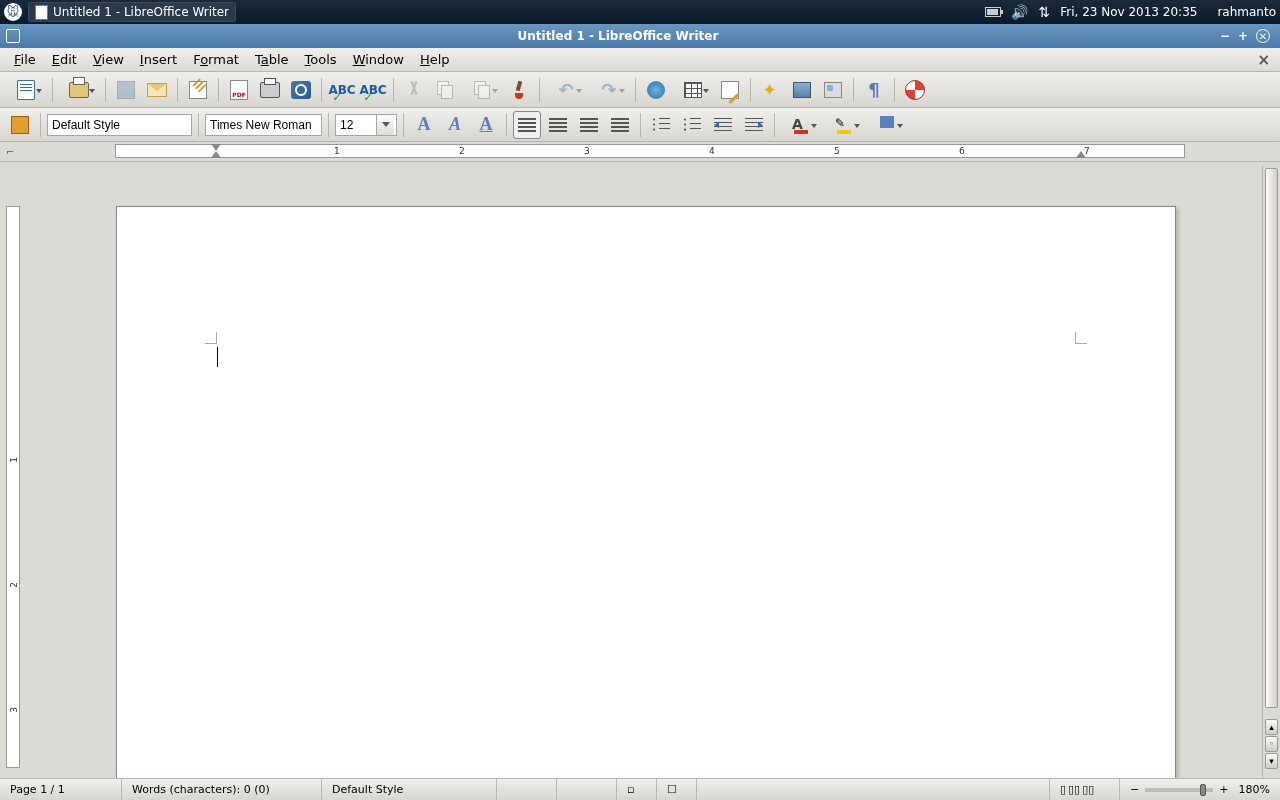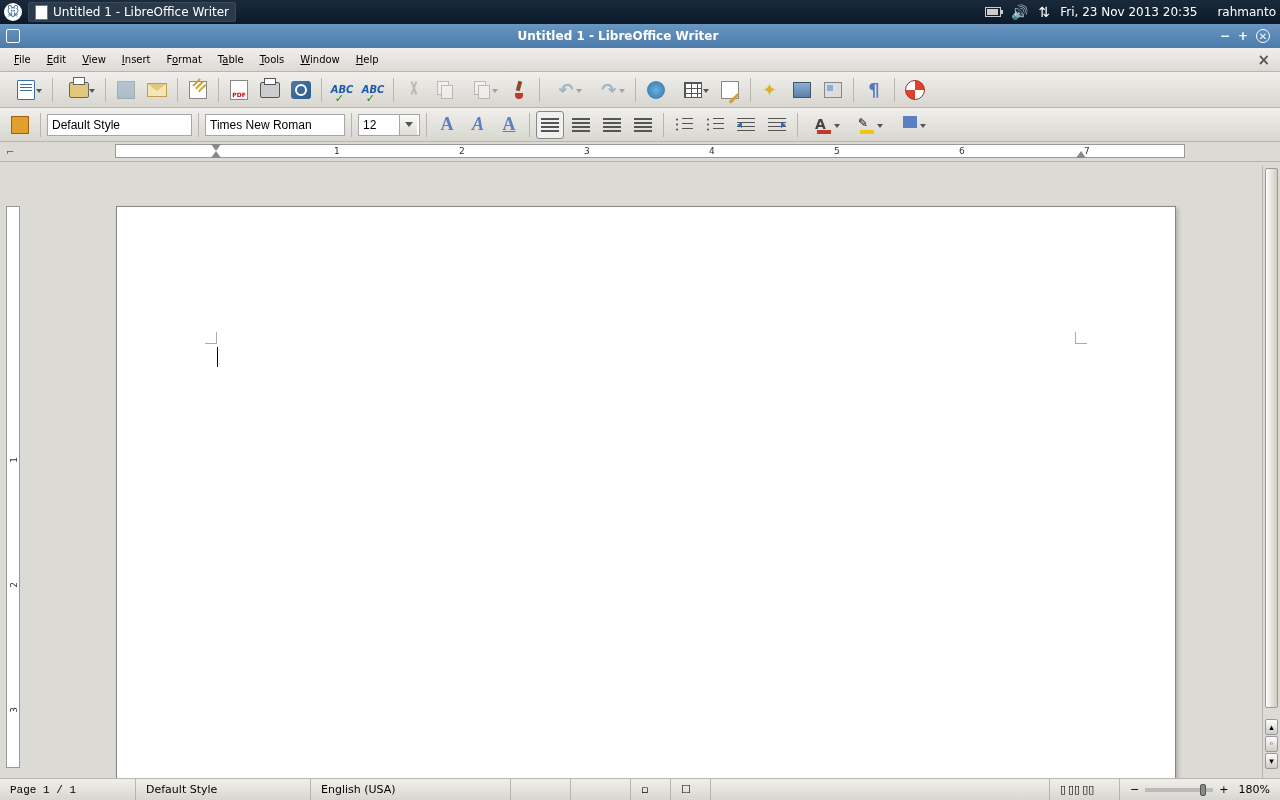--- a/index.html
+++ b/index.html
@@ -4,21 +4,21 @@
 <style>
 * { margin:0; padding:0; box-sizing:border-box; }
 body { font-family:"DejaVu Sans",sans-serif; font-size:12px; background:#dcdad5; width:1280px; height:800px; overflow:hidden; user-select:none;}
 .panel { background:#0a1a2a; background:linear-gradient(#1a2a3a,#0a1a2a); height:24px; display:flex; align-items:center; color:#fff; font-size:12px; padding:0 4px;}
 .panel .task { background:#2a3a4a; border:1px solid #3a4a5a; padding:0 6px; height:20px; display:flex; align-items:center; gap:5px; margin-left:6px; border-radius:2px;}
 .panel .spacer{flex:1;}
 .panel .tray{display:flex;align-items:center;gap:10px;}
 .titlebar { height:24px; background:linear-gradient(#6a96bf,#4b7bab); display:flex; align-items:center; color:#fff; font-weight:bold; font-size:12px; padding:0 6px;}
 .titlebar .wtitle{flex:1;text-align:center;}
 .menubar{height:24px;background:linear-gradient(#f0efec,#dcdad5);border-bottom:1px solid #b8b5ae;display:flex;align-items:center;padding:0 6px;}
-.menubar .menu-item{padding:2px 8px;font-size:10px;}
+.menubar .menu-item{padding:2px 8px;font-size:13px;}
 .menubar .menu-item span.u{text-decoration:underline;}
 .menubar .close-doc{margin-left:auto;font-size:15px;font-weight:bold;color:#555;padding:0 4px;}
 .toolbar{height:36px;background:linear-gradient(#f0efec,#d8d6cf);border-bottom:1px solid #b8b5ae;display:flex;align-items:center;padding:0 6px;gap:3px;}
 .tbtn{width:28px;height:28px;display:flex;align-items:center;justify-content:center;border:1px solid transparent;border-radius:3px;position:relative;}
 .tbtn.drop{width:40px;}
 .tbtn .arrow{position:absolute;right:3px;top:12px;width:0;height:0;border-left:3px solid transparent;border-right:3px solid transparent;border-top:4px solid #555;}
 .tbtn.disabled{opacity:0.45;}
 .sep{width:1px;height:24px;background:#b8b5ae;margin:0 3px;}
 .fmtbar{height:34px;background:linear-gradient(#f0efec,#d8d6cf);border-bottom:1px solid #b8b5ae;display:flex;align-items:center;padding:0 6px;gap:3px;}
 .combo{height:22px;background:#fff;border:1px solid #a6a6a6;display:flex;align-items:center;font-size:12px;}
@@ -57,21 +57,21 @@
 .i-mail{width:20px;height:14px;background:#f5e6b3;border:1px solid #c0a050;position:relative;}
 .i-mail::after{content:"";position:absolute;left:0;right:0;top:0;height:0;border-left:9px solid transparent;border-right:9px solid transparent;border-top:7px solid #e0c878;}
 .i-edit{width:18px;height:18px;background:#fff;border:1px solid #888;position:relative;}
 .i-edit::after{content:"";position:absolute;left:3px;top:3px;width:10px;height:2px;background:#d0a030;transform:rotate(-45deg);transform-origin:left;box-shadow:0 4px 0 #d0a030,0 8px 0 #d0a030;}
 .i-pdf{width:18px;height:20px;background:#fff;border:1px solid #888;position:relative;}
 .i-pdf::after{content:"PDF";position:absolute;bottom:1px;left:0;right:0;font-size:6px;font-weight:bold;color:#c00;text-align:center;}
 .i-print2{width:20px;height:16px;background:#ccc;border:1px solid #555;border-radius:2px;position:relative;}
 .i-print2::before{content:"";position:absolute;left:3px;top:-5px;right:3px;height:5px;background:#fff;border:1px solid #555;}
 .i-preview{width:20px;height:18px;background:linear-gradient(135deg,#4a7aaa,#2a5a8a);border-radius:3px;position:relative;}
 .i-preview::after{content:"";position:absolute;left:4px;top:3px;width:8px;height:8px;border:2px solid #fff;border-radius:50%;}
-.i-abc{color:#1a5aaa;font-size:10px;font-weight:bold;position:relative;font-style:italic;}
+.i-abc{color:#1a5aaa;font-size:12px;font-weight:bold;position:relative;}
 .i-abc::after{content:"✓";position:absolute;color:#1a8a1a;left:4px;top:8px;font-size:11px;}
 .i-cut{width:16px;height:18px;position:relative;}
 .i-cut::before,.i-cut::after{content:"";position:absolute;width:2px;height:14px;background:#888;left:7px;}
 .i-cut::before{transform:rotate(20deg);}
 .i-cut::after{transform:rotate(-20deg);}
 .i-copy{width:16px;height:18px;position:relative;}
 .i-copy::before{content:"";position:absolute;width:10px;height:12px;background:#fff;border:1px solid #888;left:0;top:0;}
 .i-copy::after{content:"";position:absolute;width:10px;height:12px;background:#fff;border:1px solid #888;left:4px;top:4px;}
 .i-brush{width:18px;height:18px;position:relative;}
 .i-brush::before{content:"";position:absolute;width:4px;height:10px;background:#8a4a2a;left:7px;top:0;transform:rotate(15deg);}
@@ -247,21 +247,21 @@
 <div class="fmtbar">
   <div class="tbtn">
       <div style="width:18px;height:18px;background:#e0a030;border:1px solid #a06010;"></div>
     </div>
   <div class="sep"></div>
   <div class="combo" style="width:145px;">
     <input value="Default Style" style="">
     <div class="cbtn"></div>
   </div>
   <div class="sep"></div>
-  <div class="combo" style="width:140px;align-items:center;">
+  <div class="combo" style="width:117px;align-items:center;">
     <input value="Times New Roman" style="">
     <div class="cbtn"></div>
   </div>
   <div class="sep"></div>
   <div class="combo" style="width:62px;">
     <input style="width: 40px;" value="12">
     <div class="cbtn"></div>
   </div>
   <div class="sep"></div>
   <div class="tbtn">
@@ -352,23 +352,23 @@
     <div class="thumb"></div>
     <div class="navbtns">
       <div class="navbtn">▴</div>
       <div class="navbtn">◦</div>
       <div class="navbtn">▾</div>
     </div>
   </div>
 </div>
 
 <div class="statusbar">
-  <div class="status-cell" style="width:136px;font-family:Liberation Mono, monospace;">Page 1 / 1</div>
+  <div class="status-cell" style="width:122px;">Page 1 / 1</div>
+  <div class="status-cell" style="width:200px;">Words (characters): 0 (0)</div>
   <div class="status-cell" style="width:175px;">Default Style</div>
-  <div class="status-cell" style="width:200px;">English (USA)</div>
   <div class="status-cell" style="width:60px;"></div>
   <div class="status-cell" style="width:60px;"></div>
   <div class="status-cell" style="width:40px;">▫</div>
   <div class="status-cell" style="width:40px;">☐</div>
   <div class="status-cell" style="flex:1;"></div>
   <div class="status-cell" style="width:70px;gap:2px;">
     <span>▯</span>
     <span>▯▯</span>
     <span>▯▯</span>
   </div>

